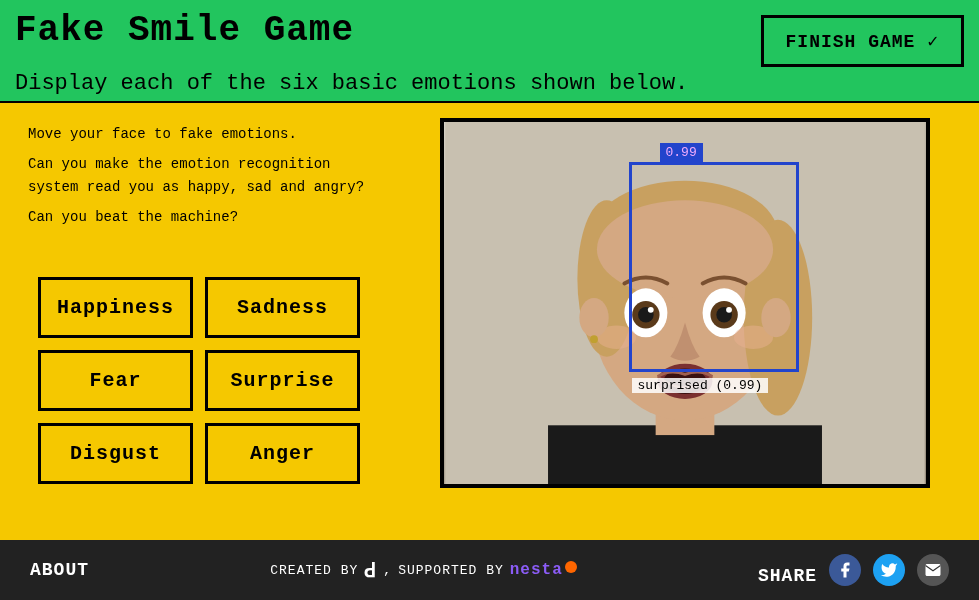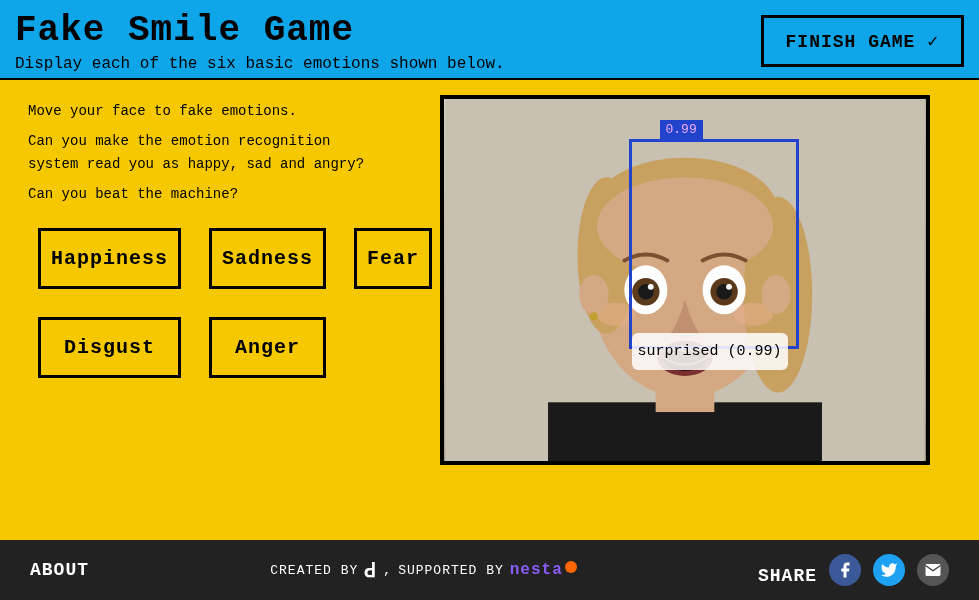--- a/index.html
+++ b/index.html
@@ -7,38 +7,38 @@
       width: 979px;
       height: 600px;
       background: #F5C800;
       font-family: 'Courier New', Courier, monospace;
       overflow: hidden;
       position: relative;
     }
 
     
     #header {
-      background: #0ea5e9;
+      background: #22c55e;
       padding: 10px 15px 5px 15px;
       border-bottom: 2px solid #000;
       display: flex;
       justify-content: space-between;
       align-items: flex-start;
     }
     #header-left {}
     #app-title {
       font-size: 36px;
       font-weight: bold;
       color: #000;
       letter-spacing: 1px;
     }
     #subtitle {
-      font-size: 16px;
+      font-size: 22px;
       color: #000;
-      margin-top: 4px;
+      margin-top: 20px;
       font-weight: normal;
     }
     #finish-btn {
       border: 3px solid #000;
       background: transparent;
       padding: 12px 22px;
       font-size: 18px;
       font-weight: bold;
       font-family: 'Courier New', Courier, monospace;
       cursor: pointer;
@@ -65,23 +65,23 @@
       color: #000;
       margin-bottom: 10px;
     }
     #instructions p {
       margin-bottom: 8px;
     }
 
     
     #emotion-grid {
       display: grid;
-      grid-template-columns: 1fr 1fr 1fr 1fr;
-      gap: 28px;
-      margin-top: 4px;
+      grid-template-columns: 1fr 1fr;
+      gap: 12px;
+      margin-top: 30px;
       padding: 0 10px;
     }
     .emotion-btn {
       border: 3px solid #000;
       background: #F5C800;
       padding: 16px 10px;
       font-size: 20px;
       font-weight: bold;
       font-family: 'Courier New', Courier, monospace;
       cursor: pointer;
@@ -131,25 +131,24 @@
       font-family: 'Courier New', Courier, monospace;
       padding: 2px 6px;
       margin-left: 28px;
     }
     #emotion-label {
       position: absolute;
       bottom: -24px;
       left: 0;
       background: rgba(255,255,255,0.85);
       color: #000;
-      font-size: 15px;
-      font-family: 'Courier New', Courier, monospace;
-      padding: 10px 6px;
+      font-size: 13px;
+      font-family: 'Courier New', Courier, monospace;
+      padding: 0 6px;
       white-space: nowrap;
-      border-radius: 6px;
     }
 
     
     #person {
       position: absolute;
       top: 0;
       left: 0;
       width: 100%;
       height: 100%;
     }

